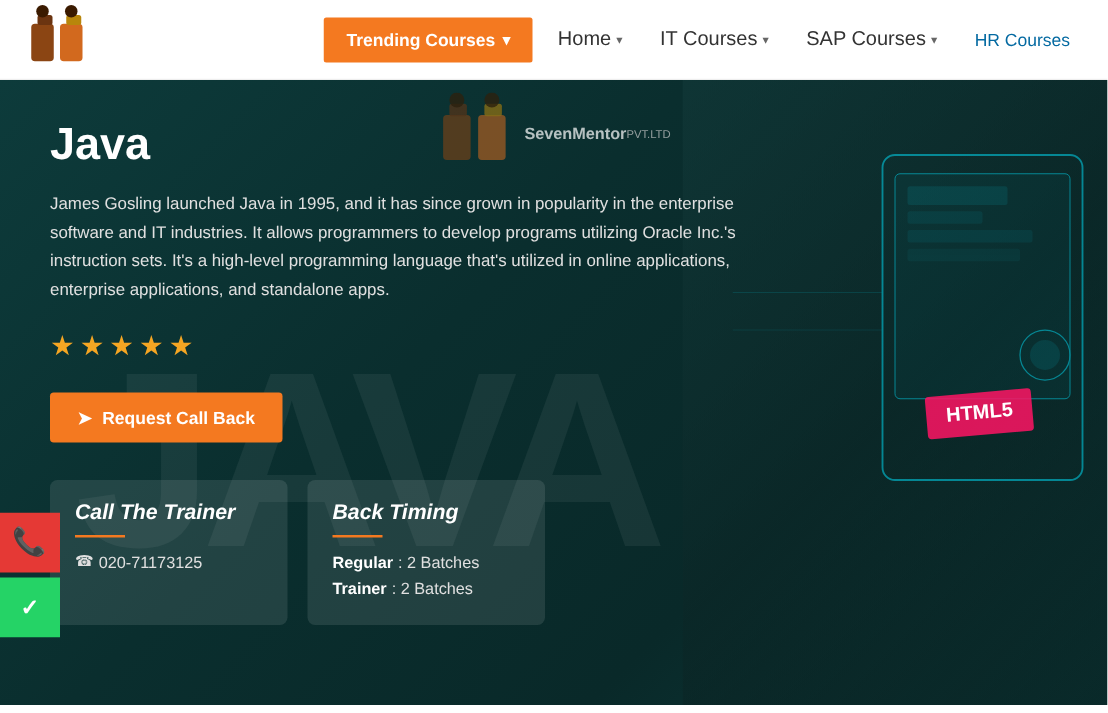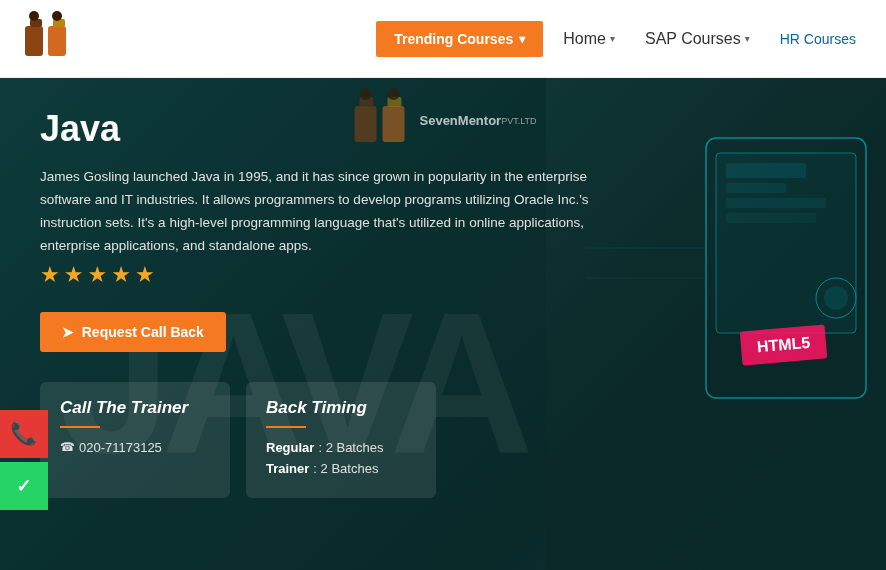--- a/index.html
+++ b/index.html
@@ -3,21 +3,21 @@
   <meta charset="utf-8">
   <style>
     * { margin: 0; padding: 0; box-sizing: border-box; }
     body { font-family: Arial, sans-serif; width: 886px; height: 570px; overflow: hidden; }
 
     
     .header {
       display: flex;
       align-items: center;
       padding: 0 20px;
-      height: 78px;
+      height: 64px;
       background: #fff;
       border-bottom: 1px solid #eee;
       position: relative;
       z-index: 10;
     }
     .logo-area {
       display: flex;
       align-items: center;
       width: 120px;
     }
@@ -163,21 +163,21 @@
     .course-title {
       color: #fff;
       font-size: 36px;
       font-weight: bold;
       margin-bottom: 16px;
     }
     .course-desc {
       color: #e0e0e0;
       font-size: 13.5px;
       line-height: 1.7;
-      margin-bottom: 4px;
+      margin-bottom: 20px;
       max-width: 590px;
     }
     .stars {
       display: flex;
       gap: 4px;
       margin-bottom: 24px;
     }
     .star {
       color: #f5a623;
       font-size: 22px;
@@ -280,20 +280,21 @@
       <circle cx="14" cy="5" r="5" fill="#3a1a00"></circle>
       <rect x="28" y="15" width="18" height="30" rx="3" fill="#D2691E"></rect>
       <rect x="33" y="8" width="12" height="8" rx="2" fill="#B8860B"></rect>
       <circle cx="37" cy="5" r="5" fill="#3a1a00"></circle>
     </svg>
   </div>
 
   <nav class="nav-area">
     <button class="btn-trending">Trending Courses</button>
     <span class="nav-link">Home</span>
+    <span class="nav-link">IT Courses</span>
     <span class="nav-link">SAP Courses</span>
     <span class="nav-link-plain">HR Courses</span>
   </nav>
 </header>
 
 <section class="hero">
 
   <div class="bg-java-text">JAVA</div>
 
   <div class="center-logo">

